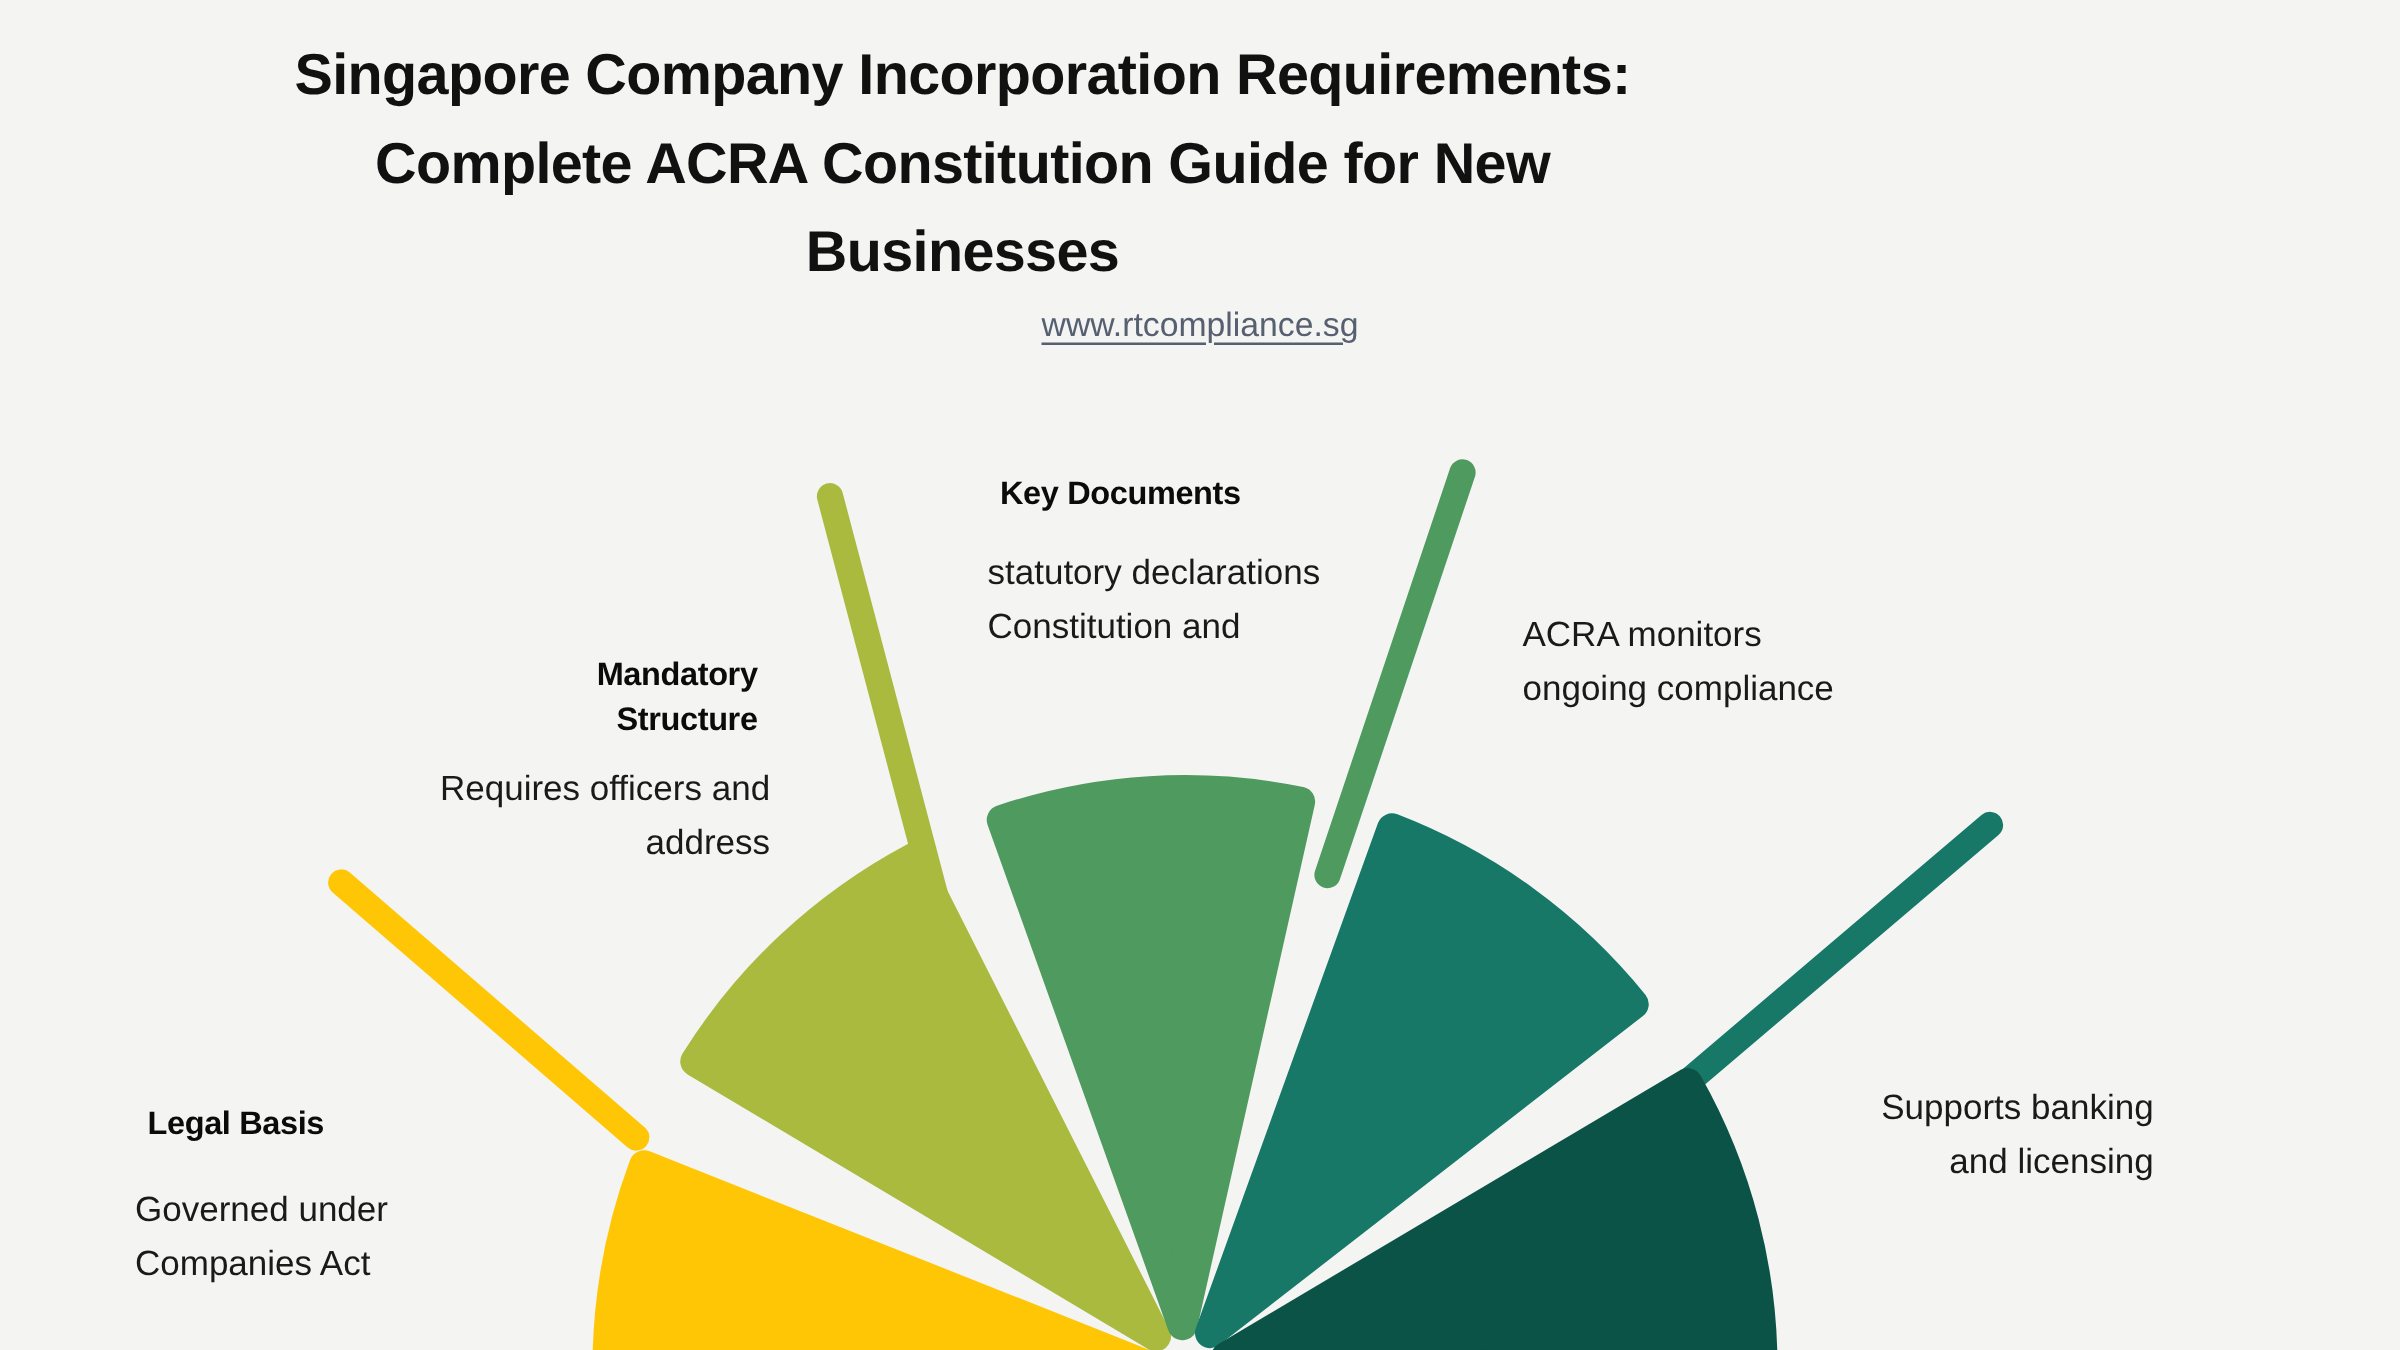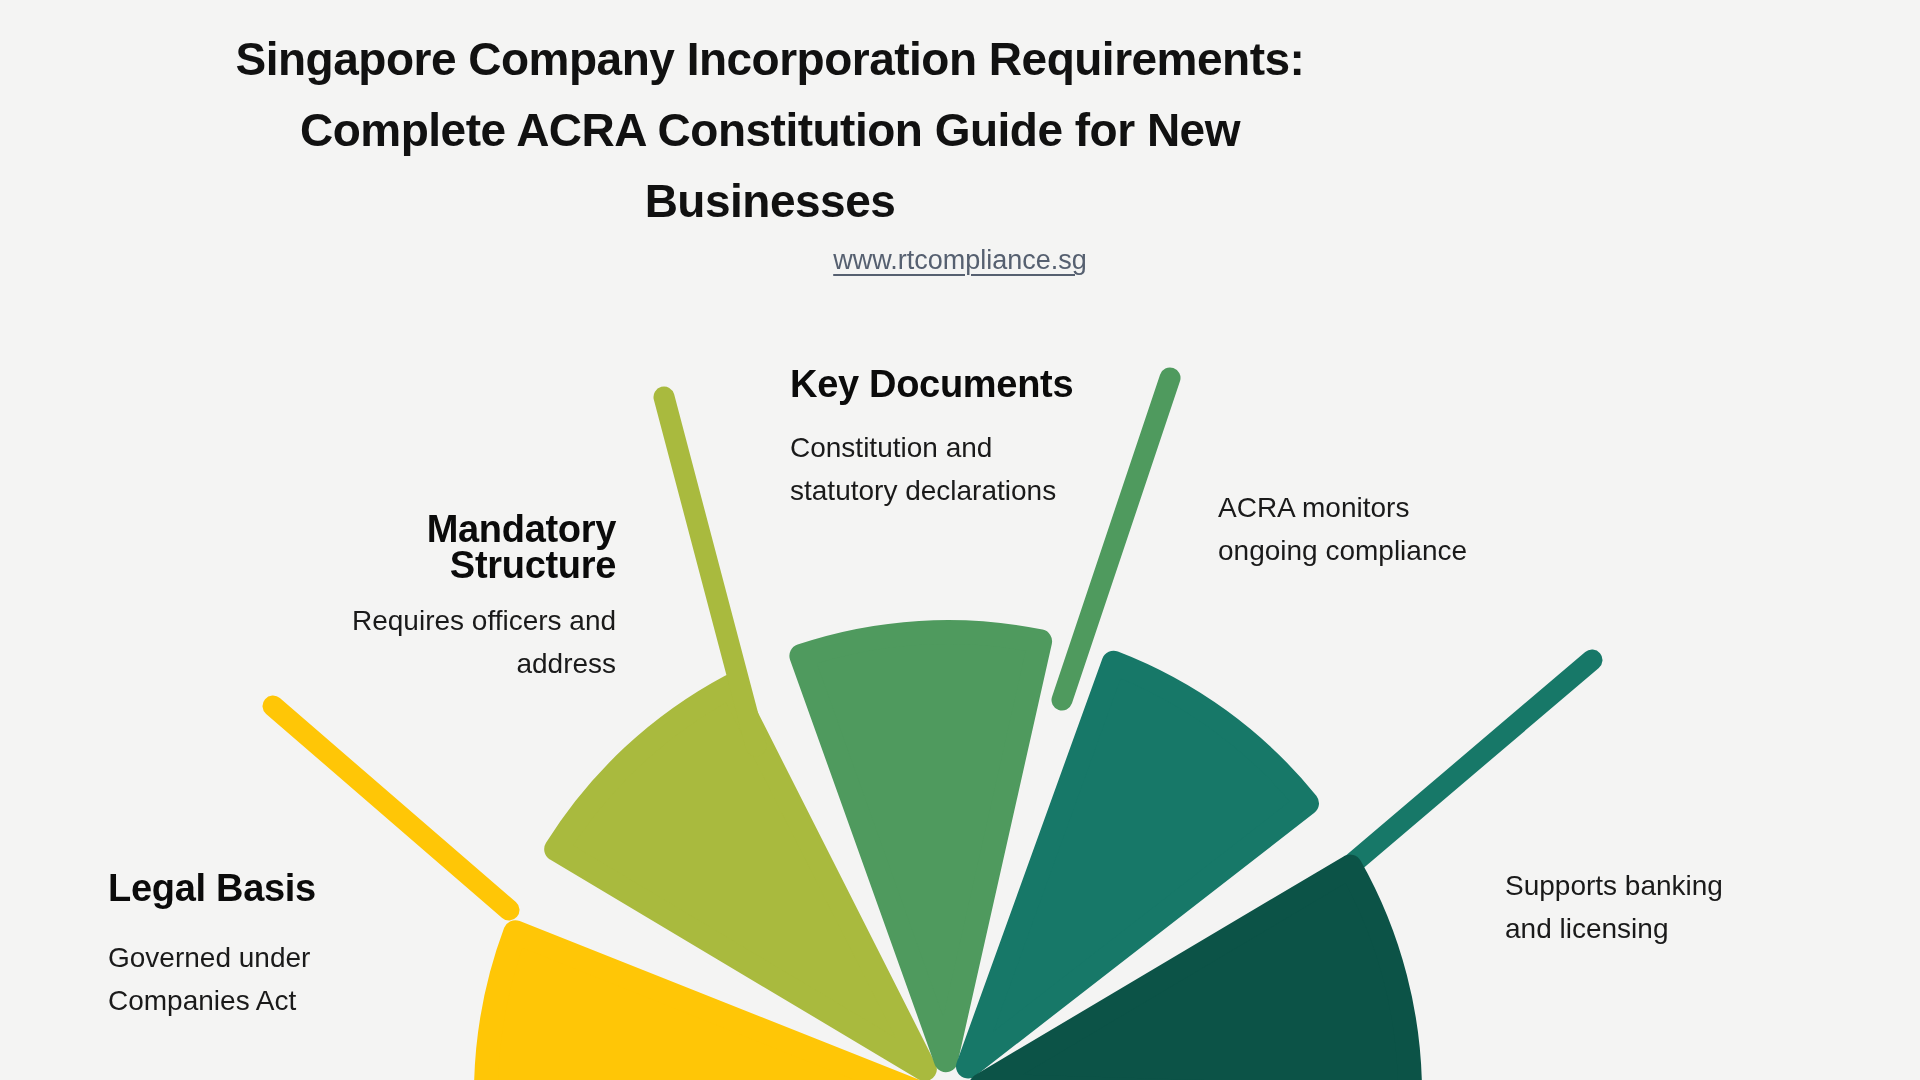--- a/index.html
+++ b/index.html
@@ -28,38 +28,38 @@
     text-decoration-thickness:2px;
     cursor:pointer;
   }
 
   
   svg.fan{position:absolute;left:0;top:0;z-index:1;}
 
   
   .seg-label{position:absolute;z-index:2;}
   .seg-label h2{
-    margin:0;font-size:38px;line-height:36px;font-weight:700;
+    margin:10px;font-size:26px;line-height:36px;font-weight:700;
     letter-spacing:-0.3px;color:#0B0B0B;
   }
   .seg-label p{
     margin:0;font-size:28px;line-height:43px;font-weight:400;color:#1A1A1A;
   }
   .seg-label h2 span,.seg-label p span{display:block;}
 
   #label-legal-basis        {left:108px; top:870px;}
   #label-legal-basis p        {margin-top:30px;}
   #label-mandatory-structure{left:352px; top:511px;text-align:right;}
   #label-mandatory-structure p{margin-top:16px;}
   #label-key-documents      {left:790px; top:366px;}
   #label-key-documents p      {margin-top:24px;}
   #label-regulatory-control {left:1218px;top:473px;}
   #label-regulatory-control p {margin-top:13px;}
   #label-business-readiness {left:1505px;top:846px;}
-  #label-business-readiness p {margin-top:18px;}
+  #label-business-readiness p {margin-top:18px;text-align:right;}
 </style>
 </head>
 <body style="background: rgb(244, 244, 243);">
 
 <div class="page">
   <h1 class="title" style="color: rgb(17, 17, 17);">
     <span>Singapore Company Incorporation Requirements:</span>
     <span>Complete ACRA Constitution Guide for New</span>
     <span>Businesses</span>
   </h1>
@@ -96,22 +96,22 @@
         <p>
           <span>Requires officers and</span>
           <span>address</span>
         </p>
       </div>
       <div class="seg-label" id="label-key-documents">
         <h2>
           <span>Key Documents</span>
         </h2>
         <p>
+          <span>statutory declarations</span>
           <span>Constitution and</span>
-          <span>statutory declarations</span>
         </p>
       </div>
       <div class="seg-label" id="label-regulatory-control">
         <p>
           <span>ACRA monitors</span>
           <span>ongoing compliance</span>
         </p>
       </div>
       <div class="seg-label" id="label-business-readiness">
         <p>

